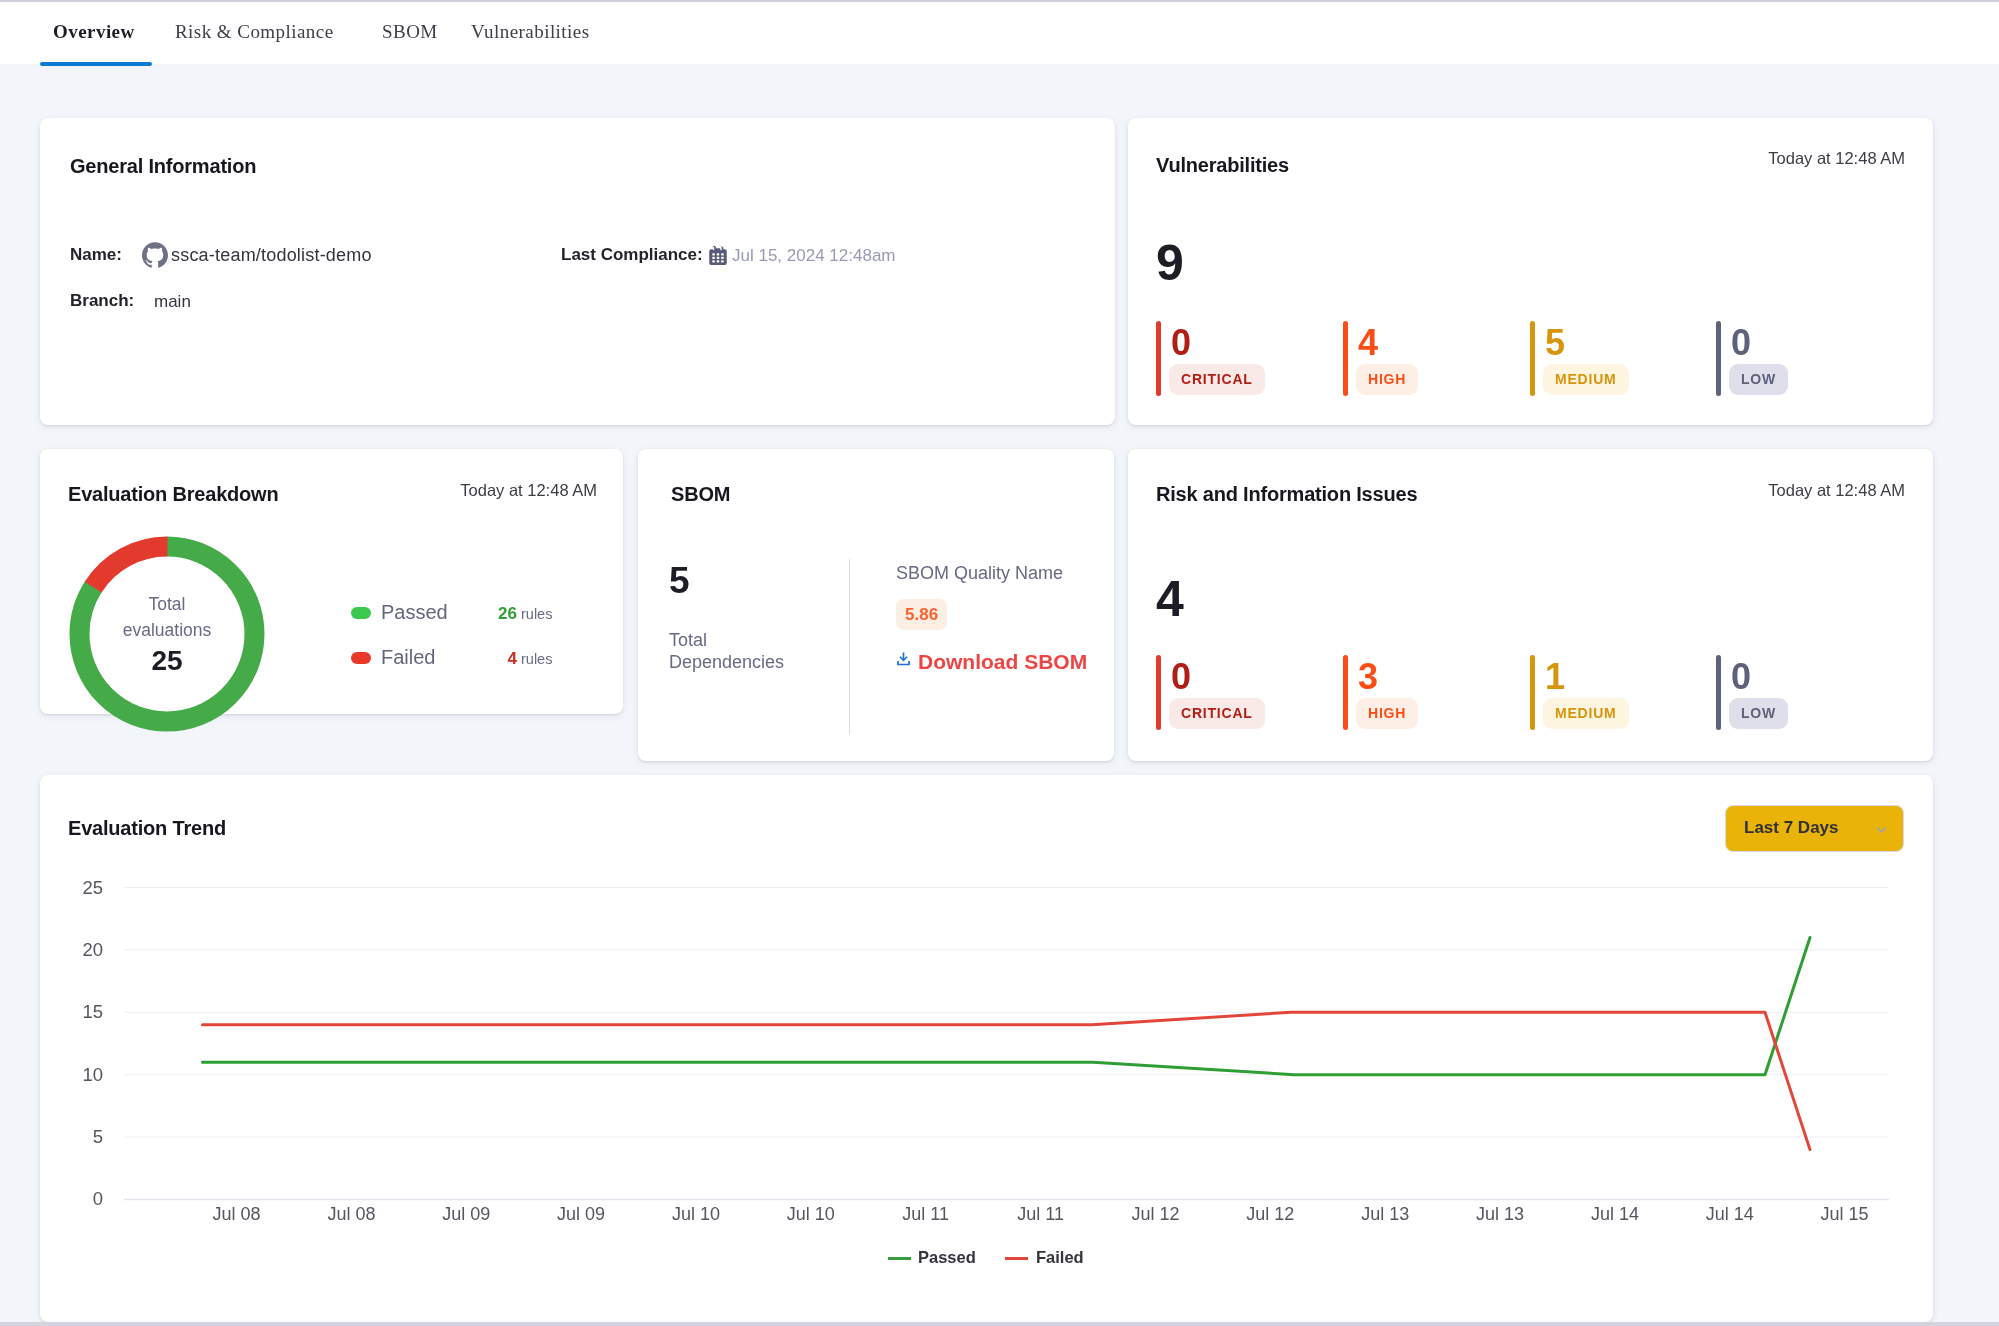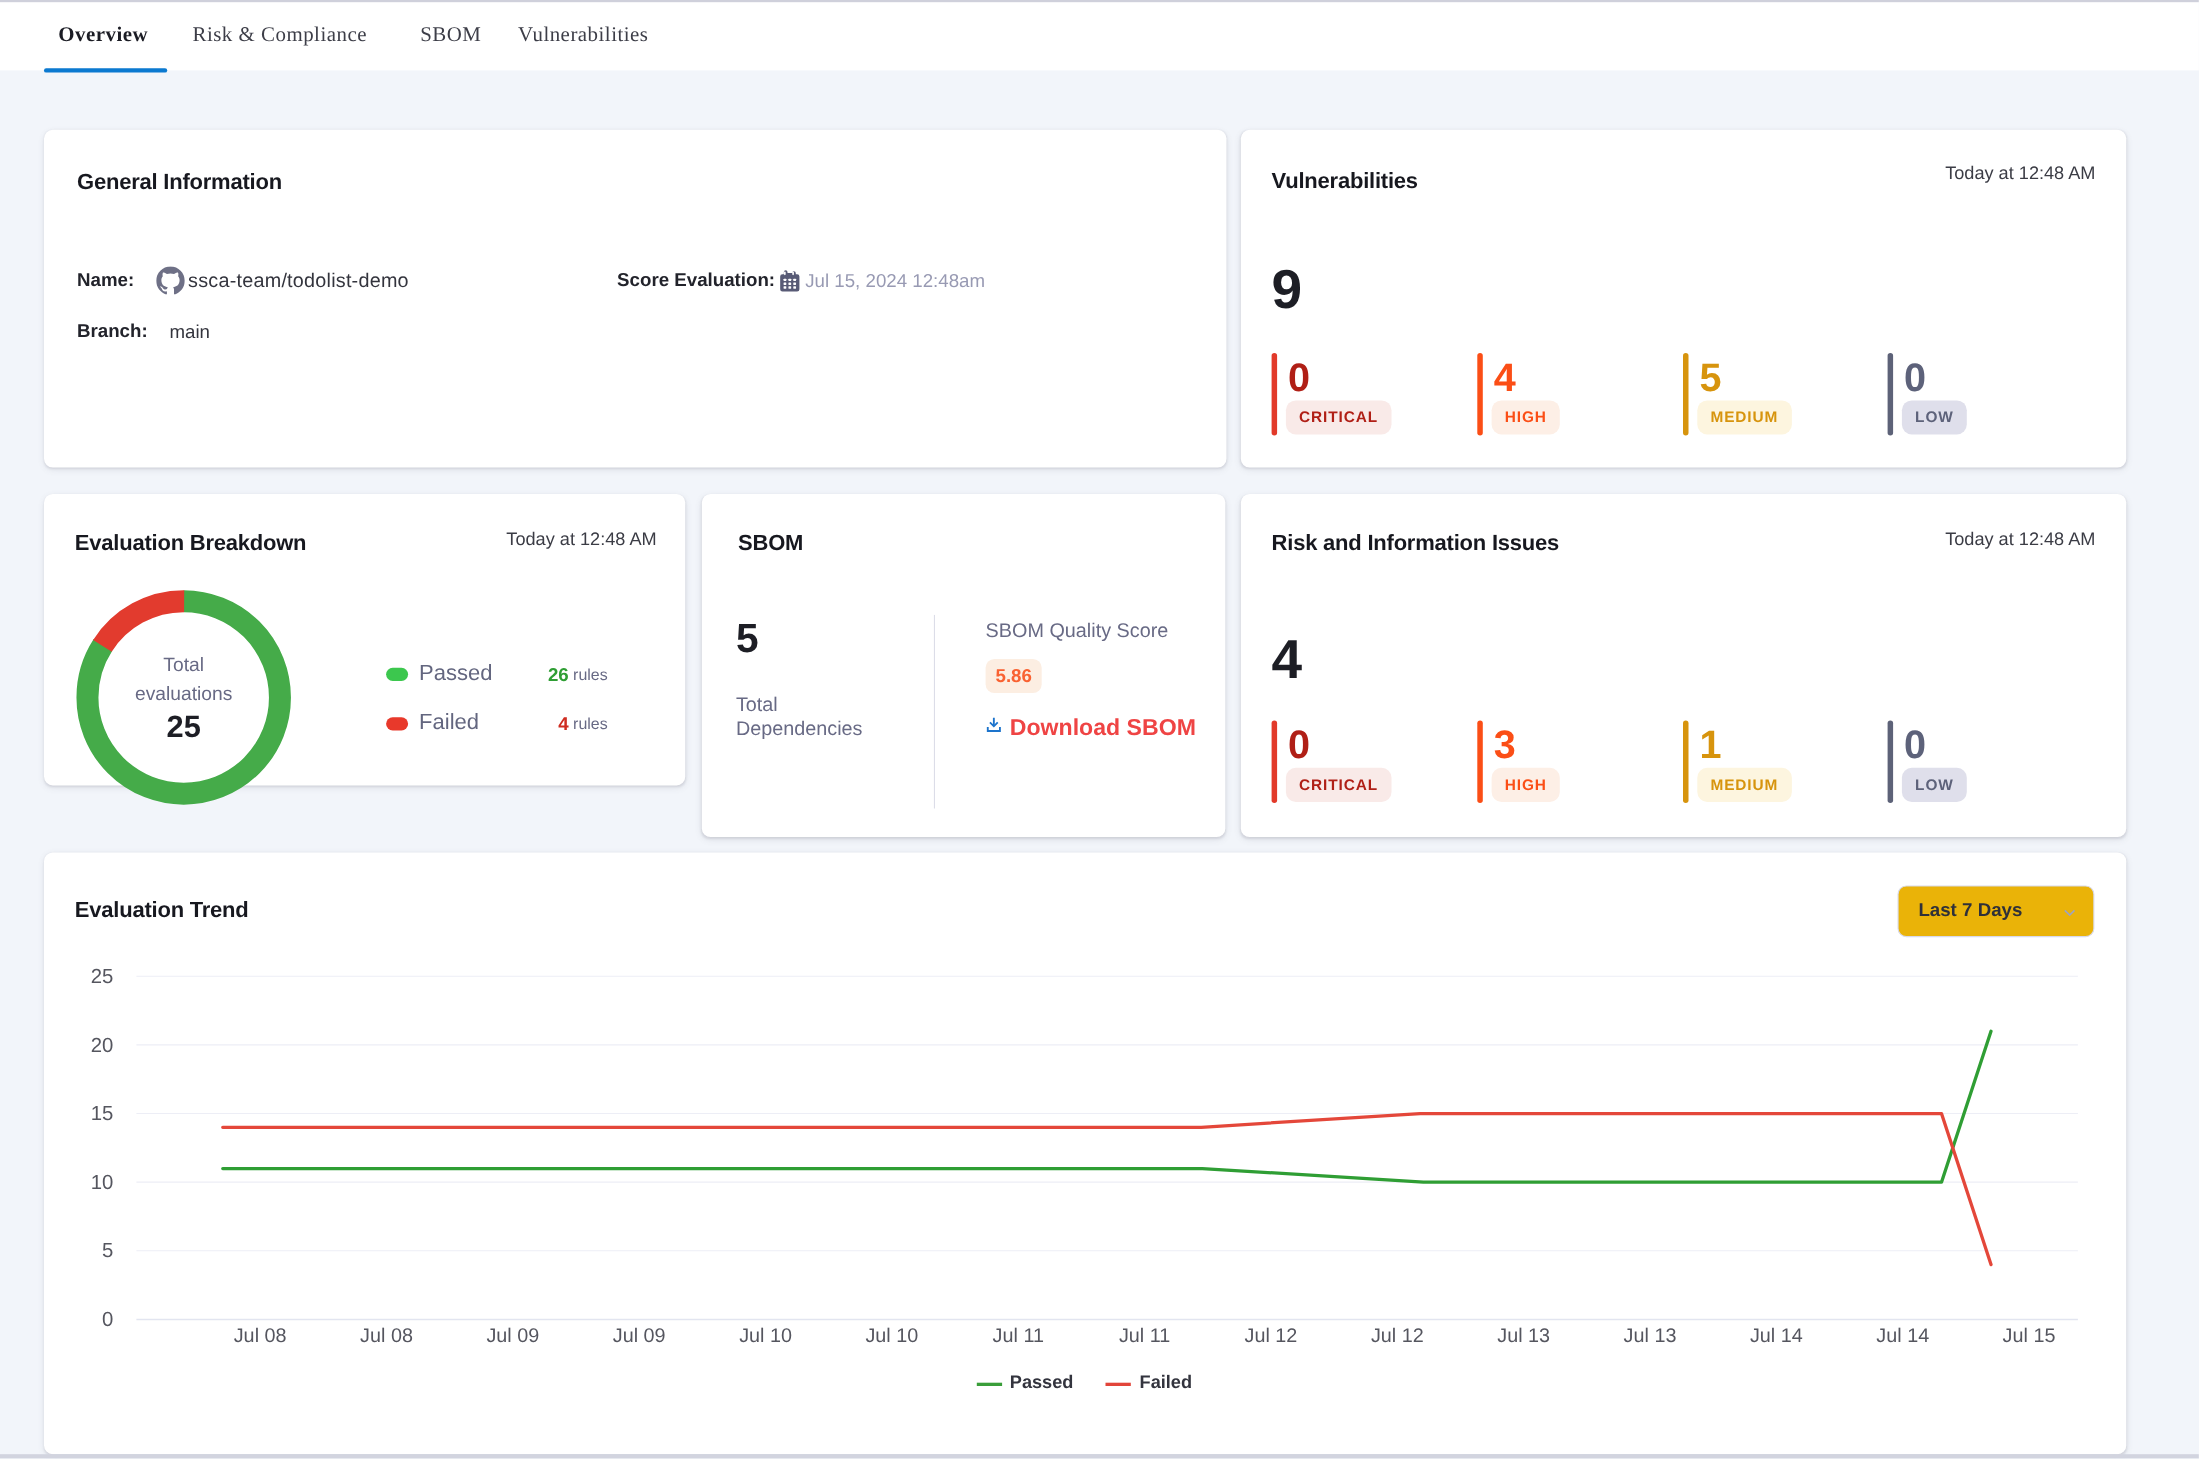--- a/index.html
+++ b/index.html
@@ -29,21 +29,21 @@
   <div class="underline"></div>
 </div>
 
 <div class="card" style="left:40px; top:118px; width:1075px; height:307px;">
   <div class="ctitle" style="left:30px; top:37px;">General Information</div>
   <div style="position:absolute; left:30px; top:127px; font-size:17px; font-weight:bold; color:#22232b;">Name:</div>
   <svg style="position:absolute; left:102px; top:124px;" width="26" height="26" viewBox="0 0 24 24" fill="#6e7086">
       <path d="M12 .297c-6.63 0-12 5.373-12 12 0 5.303 3.438 9.8 8.205 11.385.6.113.82-.258.82-.577 0-.285-.01-1.04-.015-2.04-3.338.724-4.042-1.61-4.042-1.61C4.422 18.07 3.633 17.7 3.633 17.7c-1.087-.744.084-.729.084-.729 1.205.084 1.838 1.236 1.838 1.236 1.07 1.835 2.809 1.305 3.495.998.108-.776.417-1.305.76-1.605-2.665-.3-5.466-1.332-5.466-5.93 0-1.31.465-2.38 1.235-3.22-.135-.303-.54-1.523.105-3.176 0 0 1.005-.322 3.3 1.23.96-.267 1.98-.399 3-.405 1.02.006 2.04.138 3 .405 2.28-1.552 3.285-1.23 3.285-1.23.645 1.653.24 2.873.12 3.176.765.84 1.23 1.91 1.23 3.22 0 4.61-2.805 5.625-5.475 5.92.42.36.81 1.096.81 2.22 0 1.606-.015 2.896-.015 3.286 0 .315.21.69.825.57C20.565 22.092 24 17.592 24 12.297c0-6.627-5.373-12-12-12"></path>
     </svg>
   <div style="position:absolute; left:131px; top:127px; font-size:18px; letter-spacing:.2px; color:#33343d;">ssca-team/todolist-demo</div>
-  <div style="position:absolute; left:521px; top:127px; font-size:17px; font-weight:bold; color:#22232b;">Score Evaluation:</div>
+  <div style="position:absolute; left:521px; top:127px; font-size:17px; font-weight:bold; color:#22232b;">Last Compliance:</div>
   <svg style="position:absolute; left:668px; top:127px;" width="20" height="21" viewBox="0 0 24 24">
       <path fill="#585b76" d="M5.5 2.2a2 2 0 012-2 2 2 0 012 2v1h5a2 2 0 012-2 2 2 0 012 2v1.3h1.5a2.5 2.5 0 012.5 2.5v14a2.5 2.5 0 01-2.5 2.5H4a2.5 2.5 0 01-2.5-2.5v-14a2.5 2.5 0 012.5-2.5h1.5zm2 .3a.9.9 0 00-.9-.9.9.9 0 00-.9.9v2.2a.9.9 0 00.9.9.9.9 0 00.9-.9zm9 0a.9.9 0 00-.9-.9.9.9 0 00-.9.9v2.2a.9.9 0 00.9.9.9.9 0 00.9-.9z"></path>
       <g fill="#fff">
         <rect x="5.2" y="9.4" width="3" height="2.6" rx=".5"></rect>
         <rect x="10.5" y="9.4" width="3" height="2.6" rx=".5"></rect>
         <rect x="15.8" y="9.4" width="3" height="2.6" rx=".5"></rect>
         <rect x="5.2" y="13.6" width="3" height="2.6" rx=".5"></rect>
         <rect x="10.5" y="13.6" width="3" height="2.6" rx=".5"></rect>
         <rect x="15.8" y="13.6" width="3" height="2.6" rx=".5"></rect>
         <rect x="5.2" y="17.8" width="3" height="2.6" rx=".5"></rect>
@@ -103,21 +103,21 @@
   <div style="position:absolute; left:341px; top:197px; font-size:20px; color:#63667f;">Failed</div>
   <div style="position:absolute; left:437px; top:200px; width:40px; text-align:right; font-size:17px; font-weight:bold; color:#cf2c20;">4</div>
   <div style="position:absolute; left:481px; top:202px; font-size:14.5px; color:#686a85;">rules</div>
 </div>
 
 <div class="card" style="left:638px; top:449px; width:476px; height:312px;">
   <div class="ctitle" style="left:33px; top:34px;">SBOM</div>
   <div style="position:absolute; left:31px; top:113px; font-size:37px; font-weight:bold; color:#1d1e25; line-height:1;">5</div>
   <div style="position:absolute; left:31px; top:180px; font-size:18px; color:#686a85; line-height:22px;">Total<br>Dependencies</div>
   <div style="position:absolute; left:211px; top:110px; width:1px; height:176px; background:#dcdde8;"></div>
-  <div style="position:absolute; left:258px; top:114px; font-size:18px; color:#686a85;">SBOM Quality Score</div>
+  <div style="position:absolute; left:258px; top:114px; font-size:18px; color:#686a85;">SBOM Quality Name</div>
   <div style="position:absolute; left:258px; top:150px; height:31px; line-height:31px; padding:0 9px; border-radius:8px; background:#fceee2; color:#f96232; font-size:17px; font-weight:bold;">5.86</div>
   <svg style="position:absolute; left:257px; top:201px;" width="17" height="17" viewBox="0 0 24 24" fill="none" stroke="#1d74cc" stroke-width="2.4">
       <path d="M12 3.5v10.5"></path>
       <path d="M7 9.5l5 5 5-5"></path>
       <path d="M4.2 15.5v5h15.6v-5"></path>
     </svg>
   <div style="position:absolute; left:280px; top:201px; font-size:21px; font-weight:bold; color:#ef4444;">Download SBOM</div>
 </div>
 
 <div class="card" style="left:1128px; top:449px; width:805px; height:312px;">

